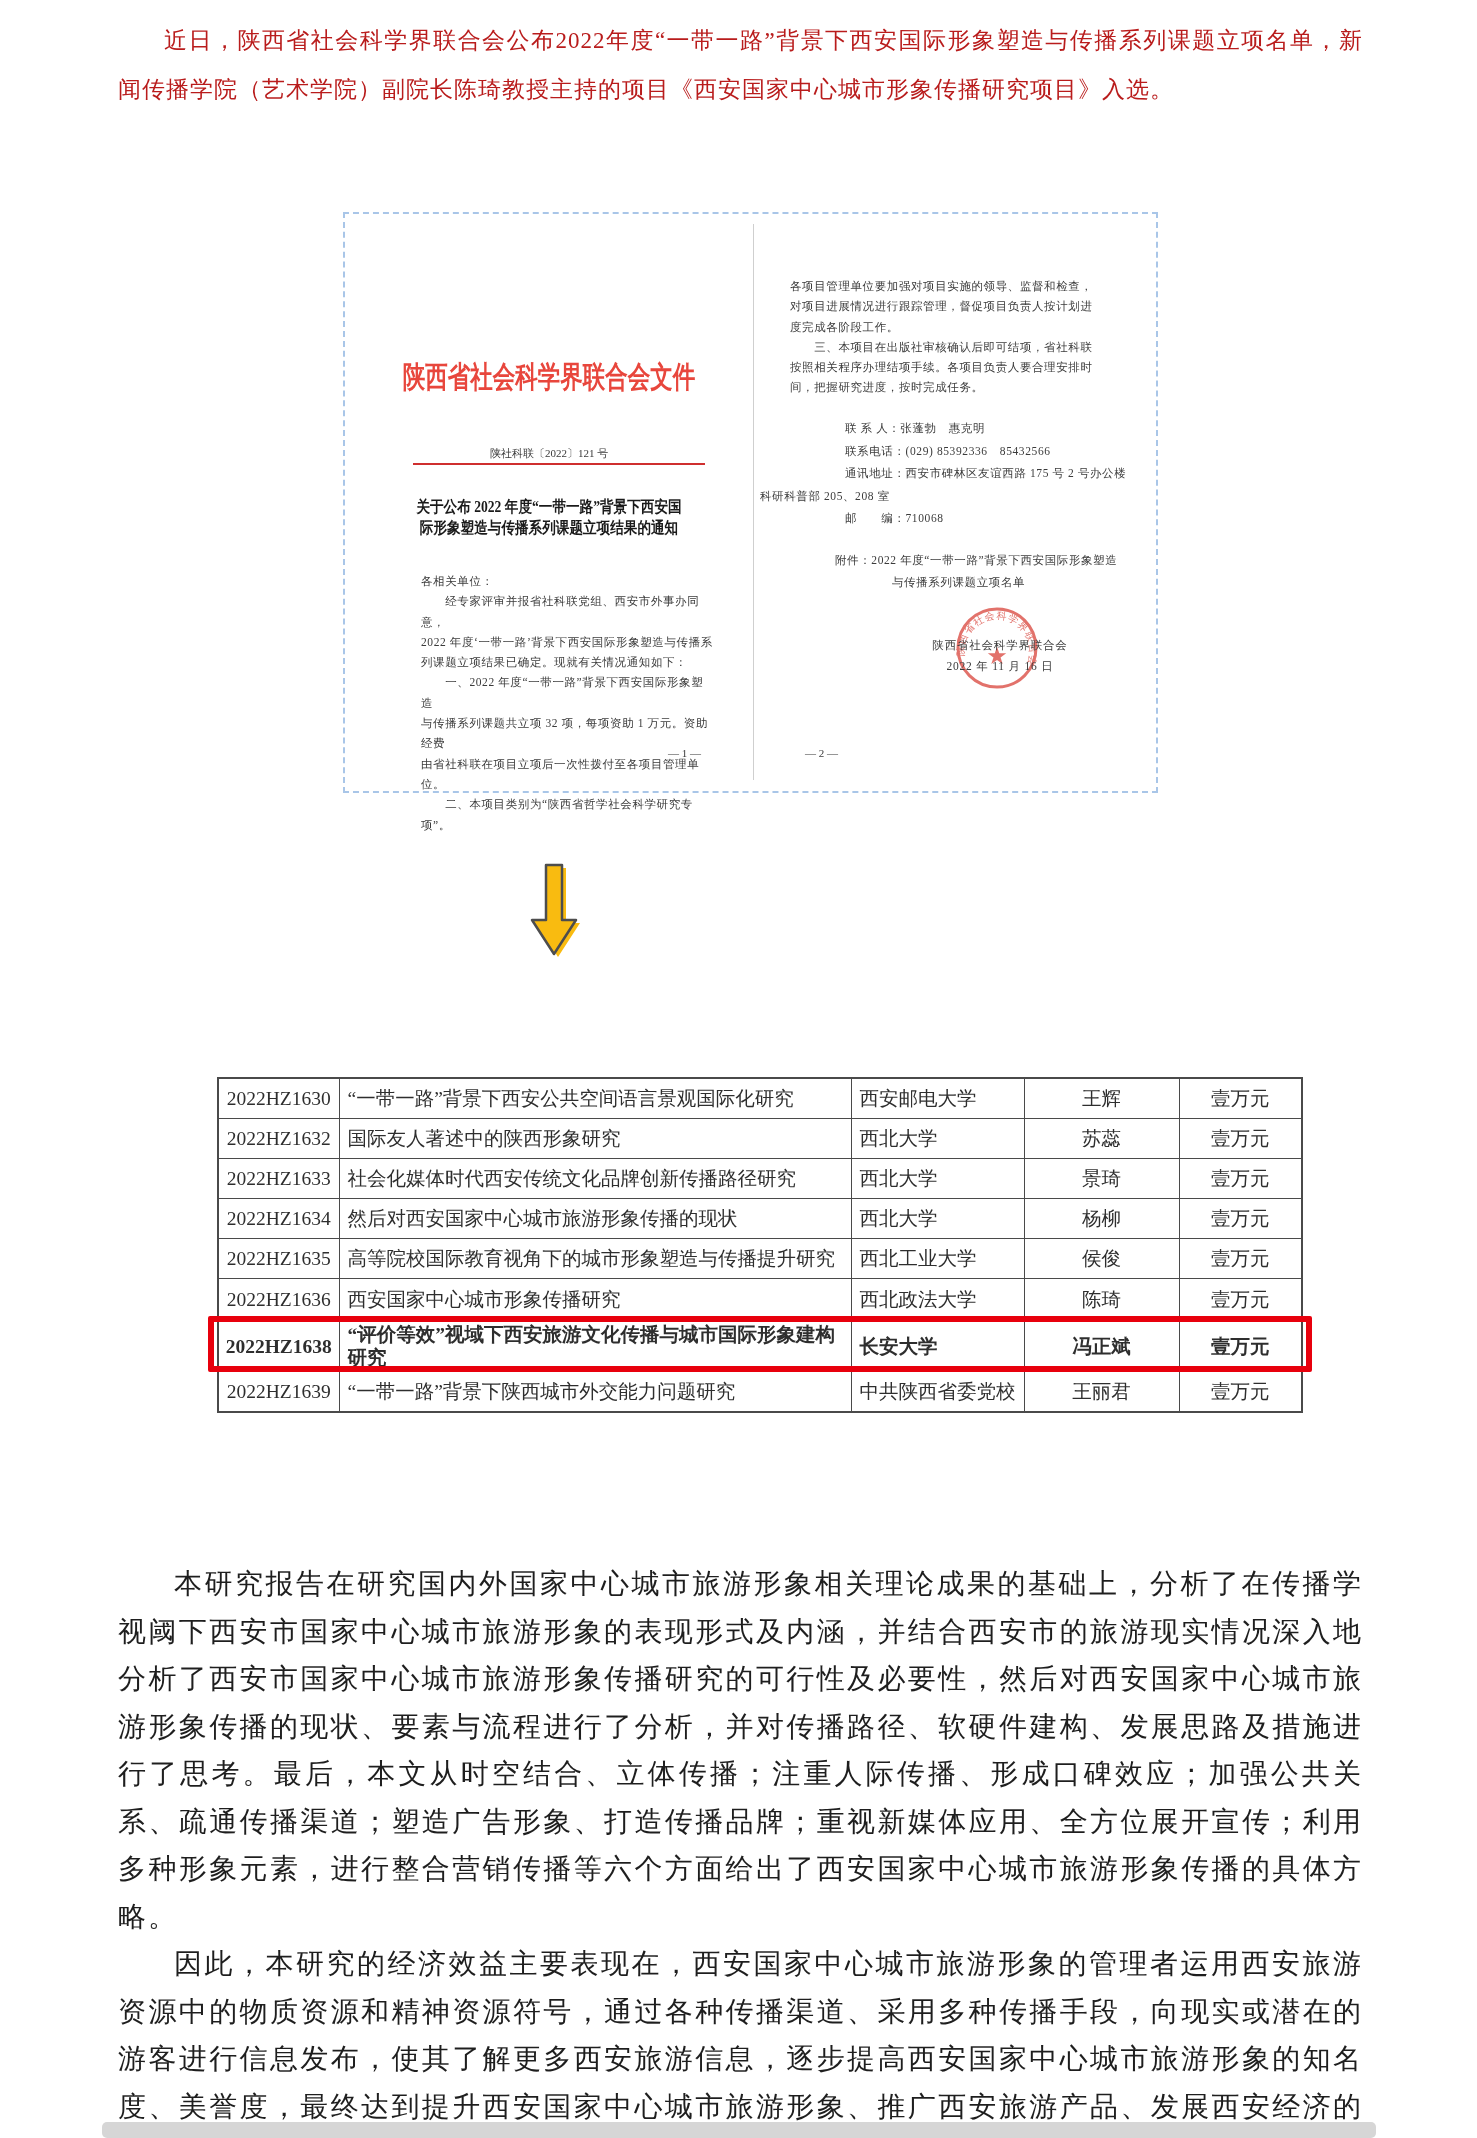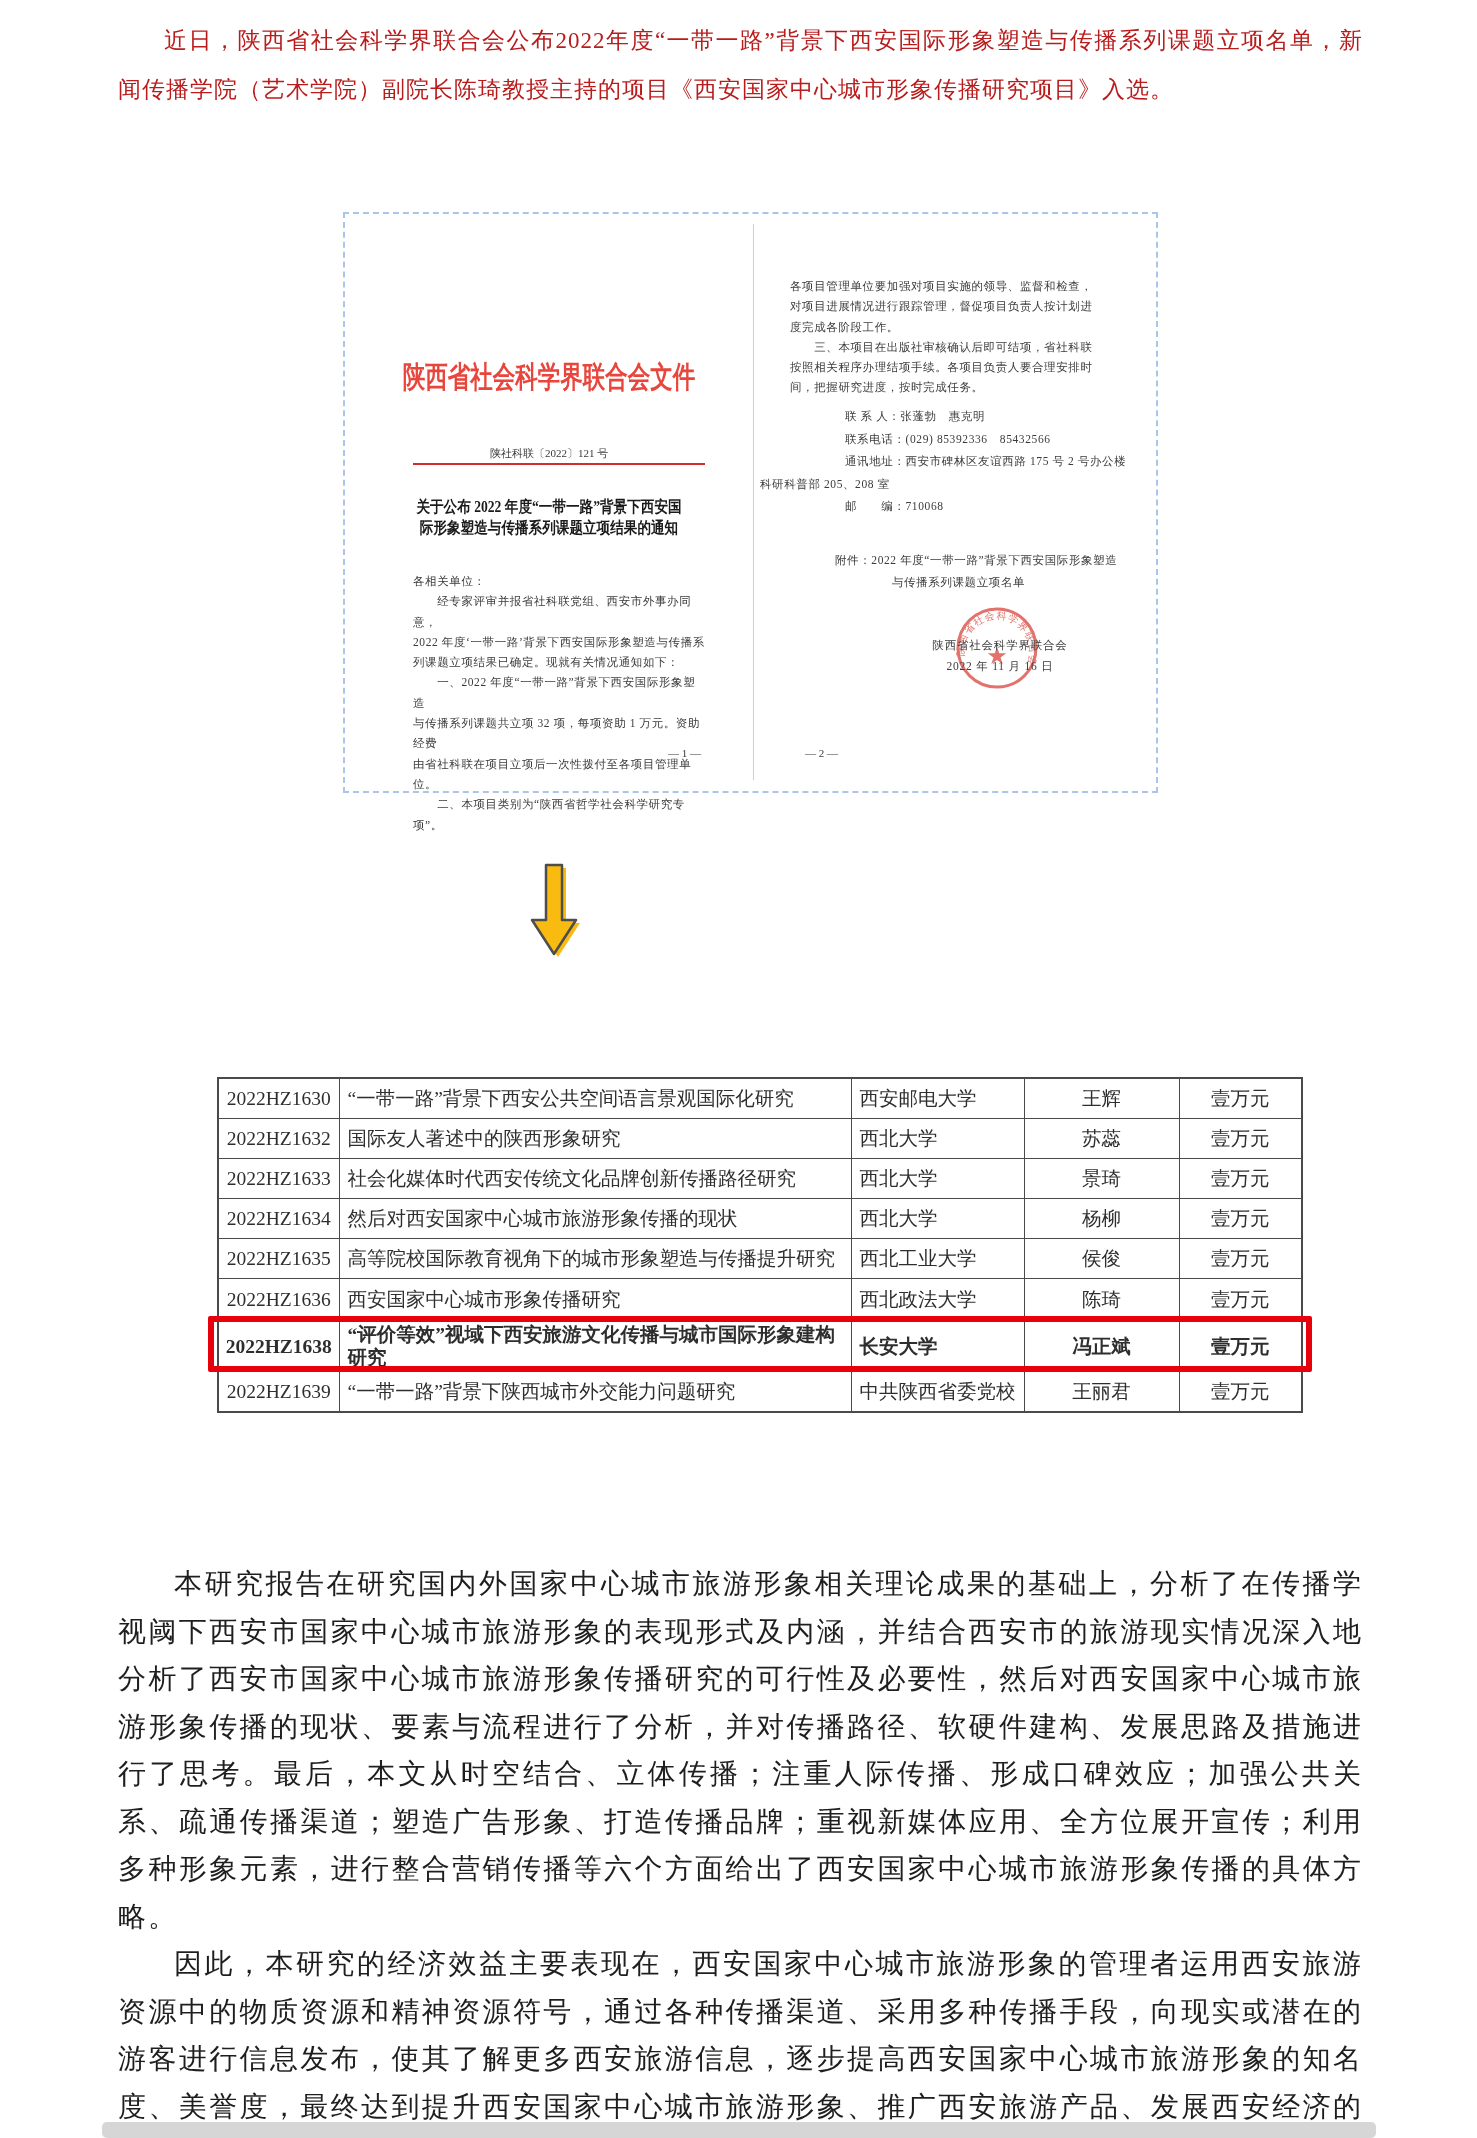--- a/index.html
+++ b/index.html
@@ -14,23 +14,23 @@
              box-sizing:border-box;border:2px dashed #a9c6e8;background:#ffffff;}
   .page-divider{position:absolute;left:408px;top:10px;width:1px;height:556px;background:#cfcfcf;}
   .doc-image .abs{position:absolute;margin:0;}
   .doc-title{left:0;top:143px;width:408px;text-align:center;font-size:30px;font-weight:bold;
              color:#e8463c;transform:scaleX(.75);transform-origin:50% 50%;white-space:nowrap;}
   .doc-number{left:0;top:232px;width:408px;text-align:center;font-size:11px;color:#3a3a3a;}
   .red-rule{left:68px;top:249px;width:292px;height:2px;background:#cf2f2f;}
   .doc-subject{left:0;top:282px;width:408px;text-align:center;font-size:16px;font-weight:bold;
                line-height:21px;color:#1a1a1a;transform:scaleX(.85);transform-origin:50% 50%;}
   .doc-body{font-size:11.5px;line-height:20.3px;letter-spacing:.6px;color:#3b3b3b;}
-  .left-body{left:68px;top:357px;width:292px;}
+  .left-body{left:76px;top:357px;width:292px;}
   .right-body{left:445px;top:62px;width:336px;}
-  .contact{left:415px;top:191px;width:370px;font-size:11.5px;line-height:22.5px;
+  .contact{left:415px;top:203px;width:370px;font-size:11.5px;line-height:22.5px;
            letter-spacing:.6px;color:#3b3b3b;}
   .contact .ind{margin-left:85px;}
   .attach{left:410px;top:335px;width:370px;font-size:11.5px;line-height:22px;
           letter-spacing:.6px;color:#3b3b3b;}
   .attach .a1{margin-left:80px;}
   .attach .a2{margin-left:137px;}
   .sig-block{left:490px;top:421px;width:330px;text-align:center;font-size:11.5px;
              line-height:21px;letter-spacing:.8px;color:#3b3b3b;}
   .pagenum{font-size:11px;color:#3b3b3b;}
   .pagenum-1{left:76px;top:533px;width:290px;text-align:right;padding-right:10px;box-sizing:border-box;}

